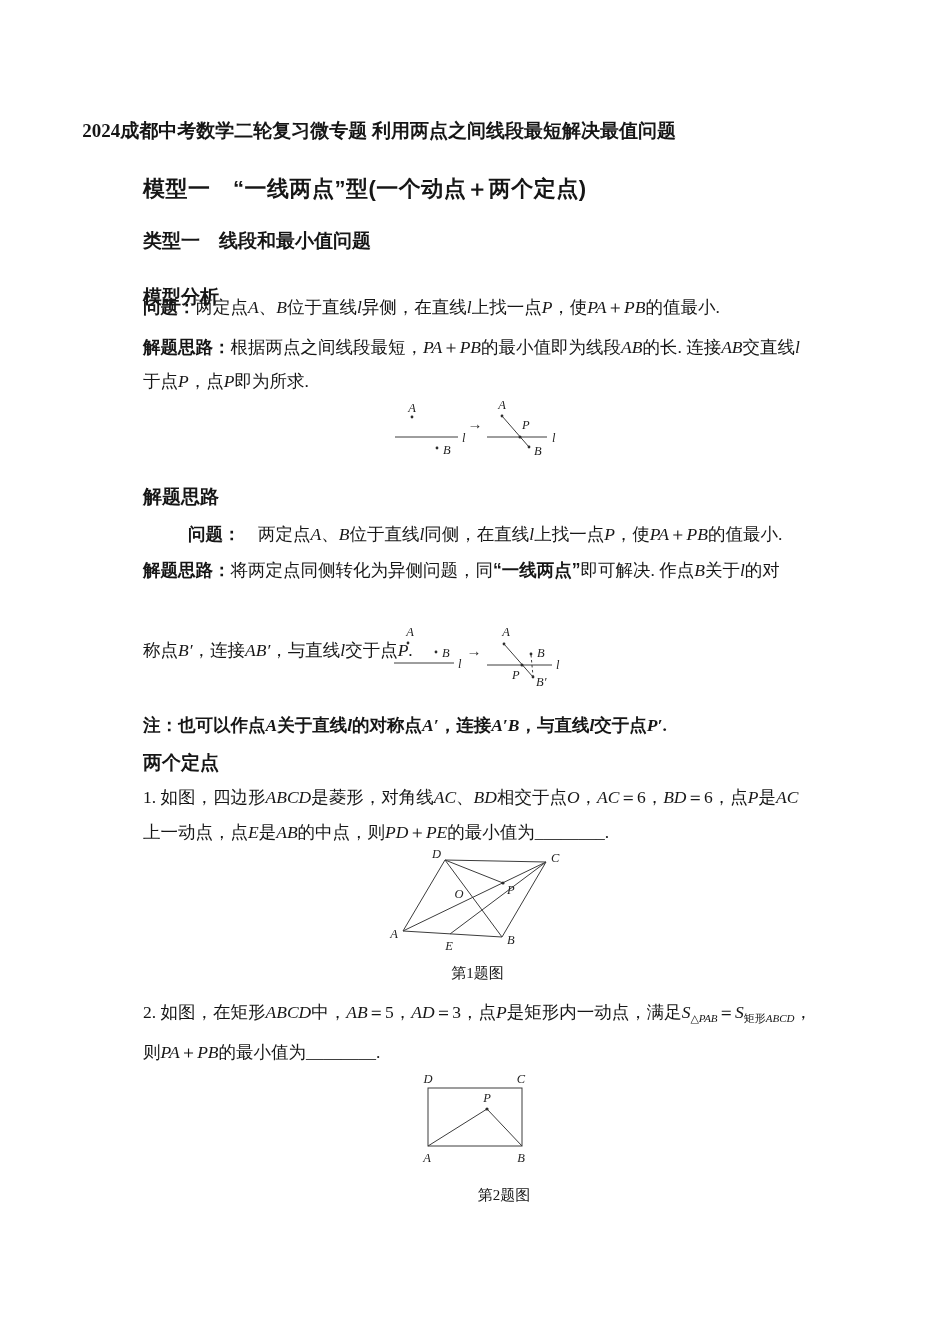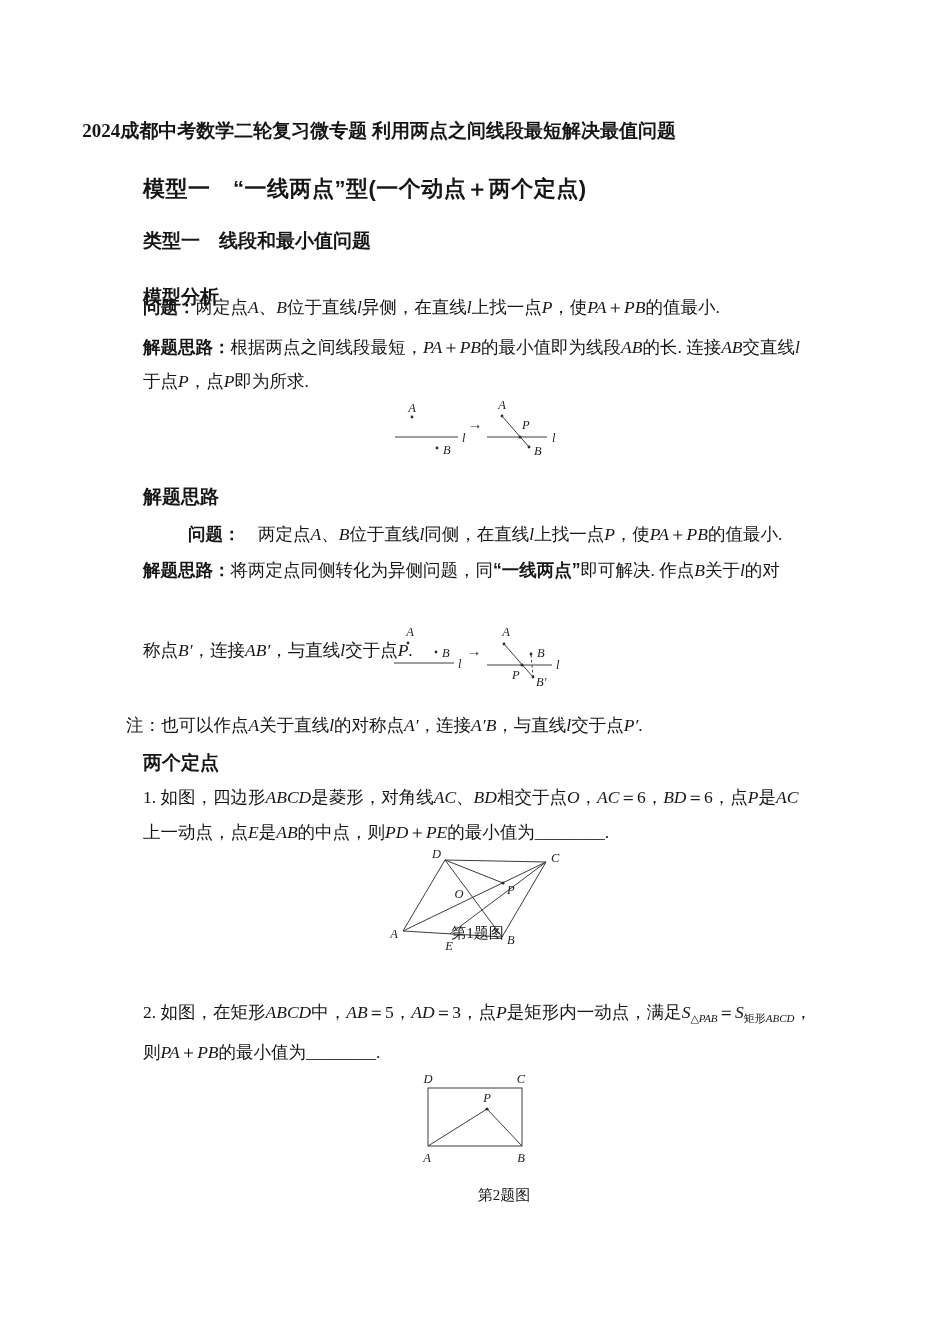--- a/index.html
+++ b/index.html
@@ -98,21 +98,21 @@
   <line class="ln" x1="116" y1="18" x2="145" y2="51"></line>
   <circle class="dot" cx="134" cy="39" r="1.5"></circle>
   <text class="lbl" x="124" y="53">P</text>
   <circle class="dot" cx="143" cy="28" r="1.4"></circle>
   <text class="lbl" x="149" y="31">B</text>
   <line class="lnd" x1="143" y1="29" x2="145" y2="50"></line>
   <circle class="dot" cx="145" cy="51" r="1.4"></circle>
   <text class="lbl" x="148" y="60">B′</text>
 </svg>
 
-<div class="abs body-line" style="left:126px;top:715px;">
+<div class="abs body-line" style="left:143px;top:715px;font-weight:bold;">
   <span>注：也可以作点<i class="mi">A</i>关于直线<i class="mi">l</i>的对称点<i class="mi">A′</i>，连接<i class="mi">A′B</i>，与直线<i class="mi">l</i>交于点<i class="mi">P′</i>.</span>
 </div>
 
 <div class="abs h2 b-sans" style="left:143px;top:750px;">两个定点</div>
 
 <div class="abs body-line" style="left:143px;top:787px;">
   <span>1. 如图，四边形<i class="mi">ABCD</i>是菱形，对角线<i class="mi">AC</i>、<i class="mi">BD</i>相交于点<i class="mi">O</i>，<i class="mi">AC</i>＝6，<i class="mi">BD</i>＝6，点<i class="mi">P</i>是<i class="mi">AC</i></span>
 </div>
 <div class="abs body-line" style="left:143px;top:822px;">
   <span>上一动点，点<i class="mi">E</i>是<i class="mi">AB</i>的中点，则<i class="mi">PD</i>＋<i class="mi">PE</i>的最小值为________.</span>
@@ -126,21 +126,21 @@
   <line class="ln" x1="65" y1="84" x2="161" y2="12"></line>
   <circle class="dot" cx="118" cy="33" r="1.6"></circle>
   <text class="lbl" x="13" y="88" text-anchor="end">A</text>
   <text class="lbl" x="122" y="94">B</text>
   <text class="lbl" x="166" y="12">C</text>
   <text class="lbl" x="56" y="8" text-anchor="end">D</text>
   <text class="lbl" x="64" y="100" text-anchor="middle">E</text>
   <text class="lbl" x="74" y="48" text-anchor="middle">O</text>
   <text class="lbl" x="122" y="44">P</text>
 </svg>
-<div class="abs caption" style="left:385px;top:924px;width:185px;">第1题图</div>
+<div class="abs caption" style="left:385px;top:964px;width:185px;">第1题图</div>
 
 <div class="abs body-line" style="left:143px;top:1002px;">
   <span>2. 如图，在矩形<i class="mi">ABCD</i>中，<i class="mi">AB</i>＝5，<i class="mi">AD</i>＝3，点<i class="mi">P</i>是矩形内一动点，满足<i class="mi">S</i></span><span class="msub">△<i class="mi">PAB</i></span><span>＝<i class="mi">S</i></span><span class="msub">矩形<i class="mi">ABCD</i></span><span>，</span>
 </div>
 <div class="abs body-line" style="left:143px;top:1042px;">
   <span>则<i class="mi">PA</i>＋<i class="mi">PB</i>的最小值为________.</span>
 </div>
 
 <svg class="abs" style="left:400px;top:1072px;" width="160" height="96" viewBox="0 0 160 96">
   <rect class="ln" x="28" y="16" width="94" height="58"></rect>

